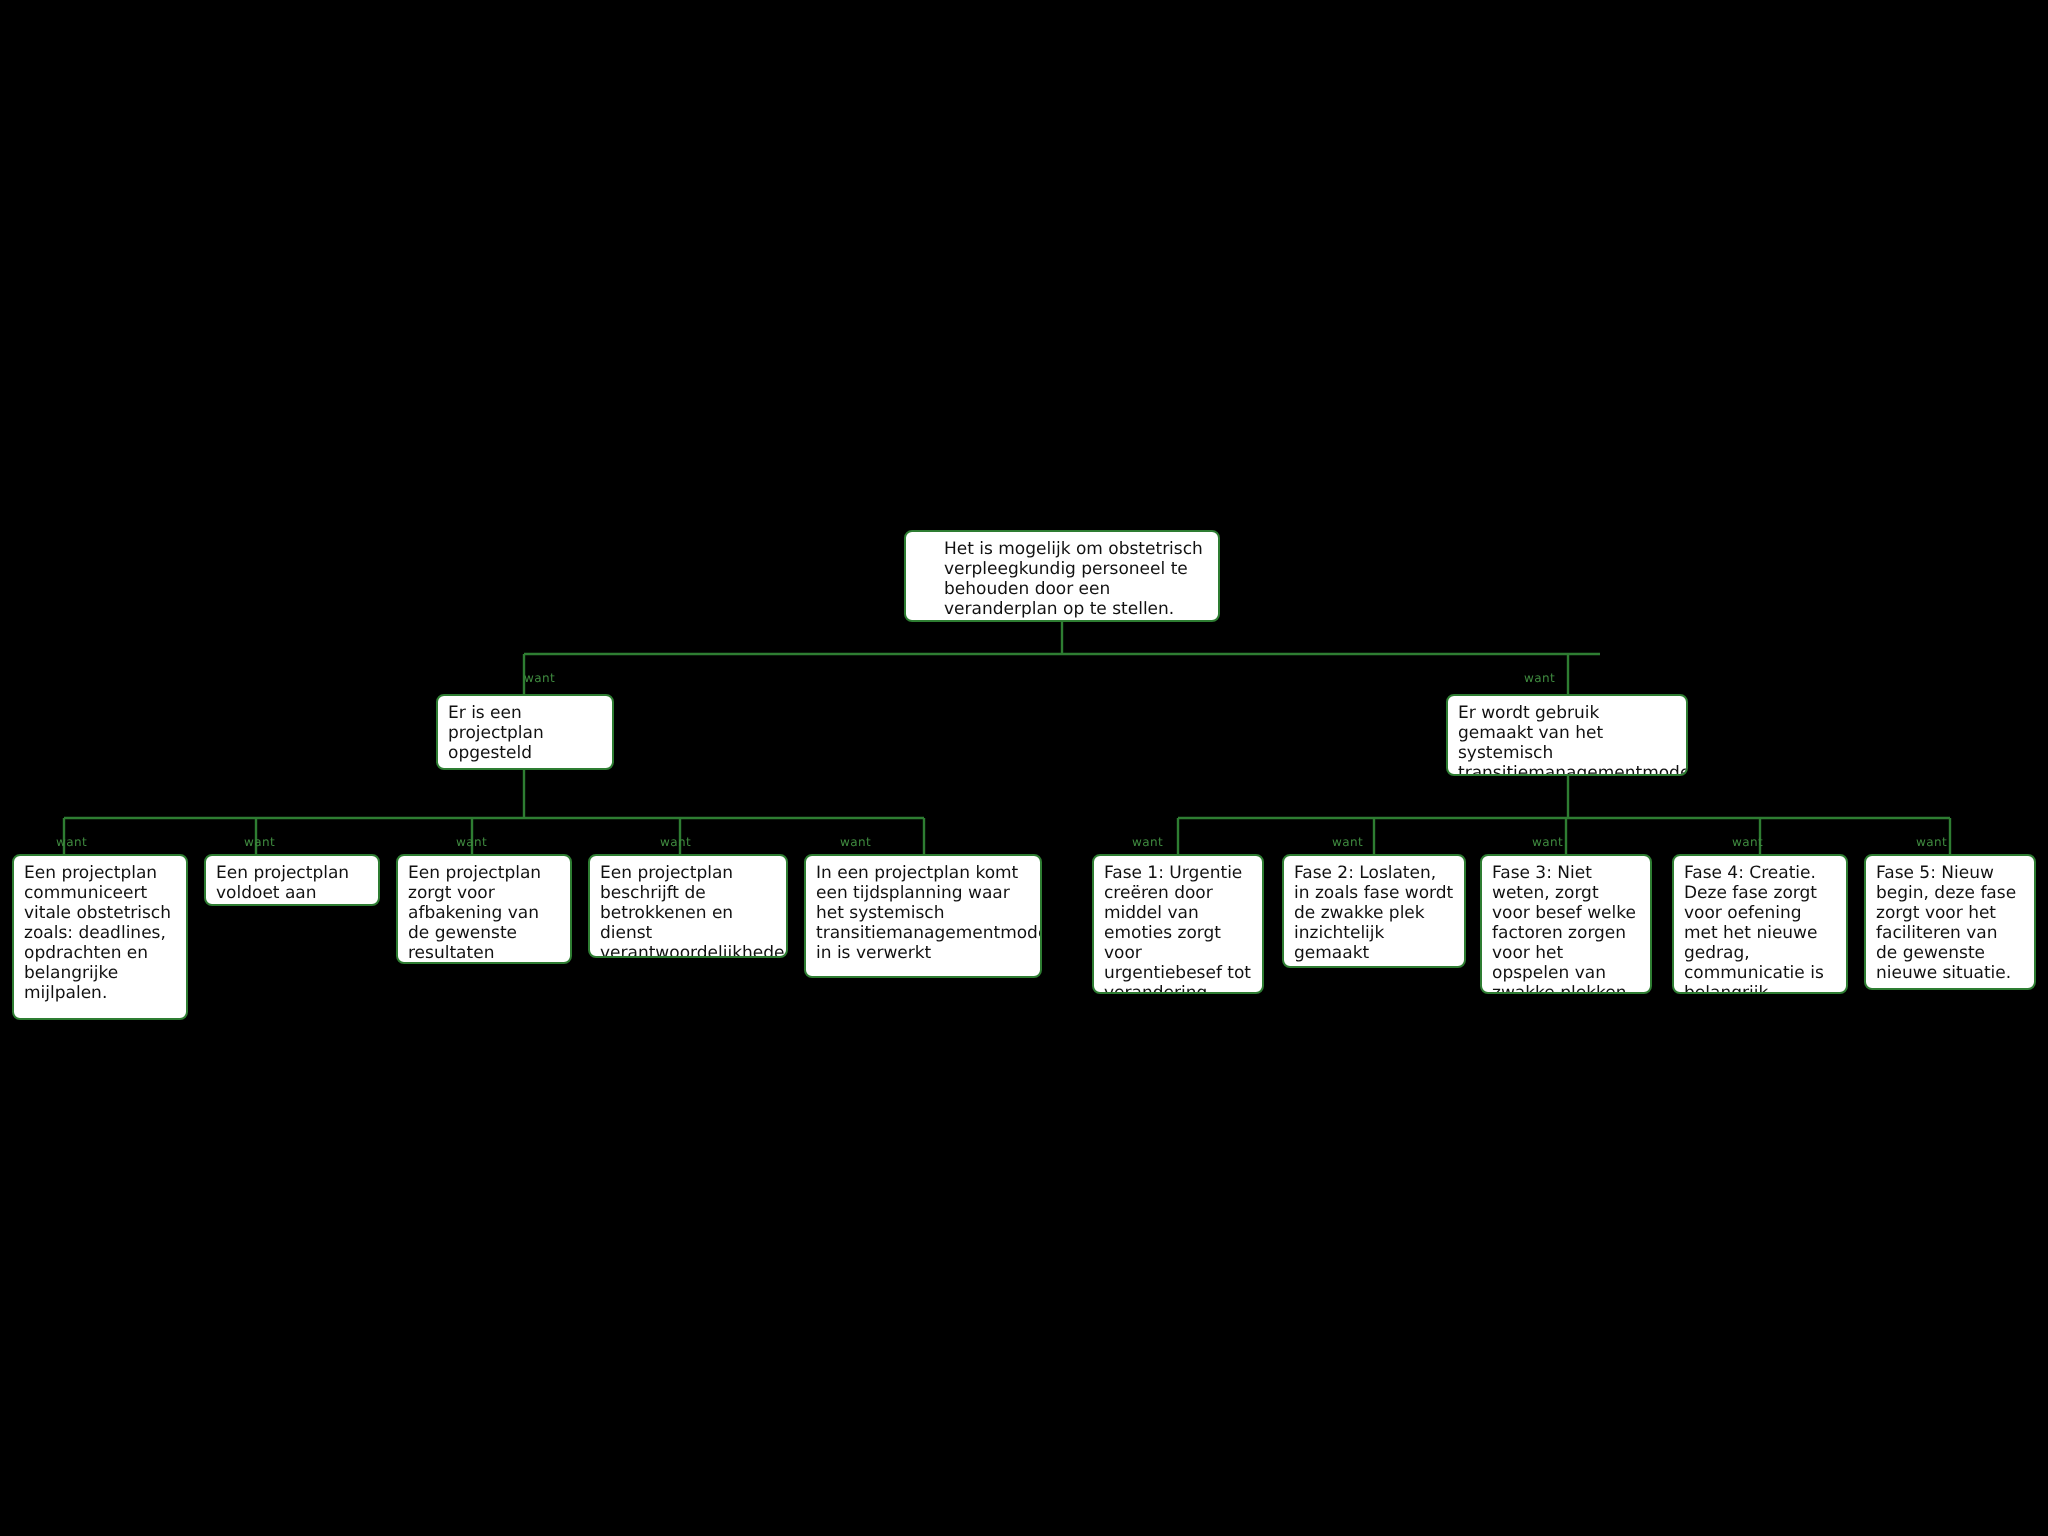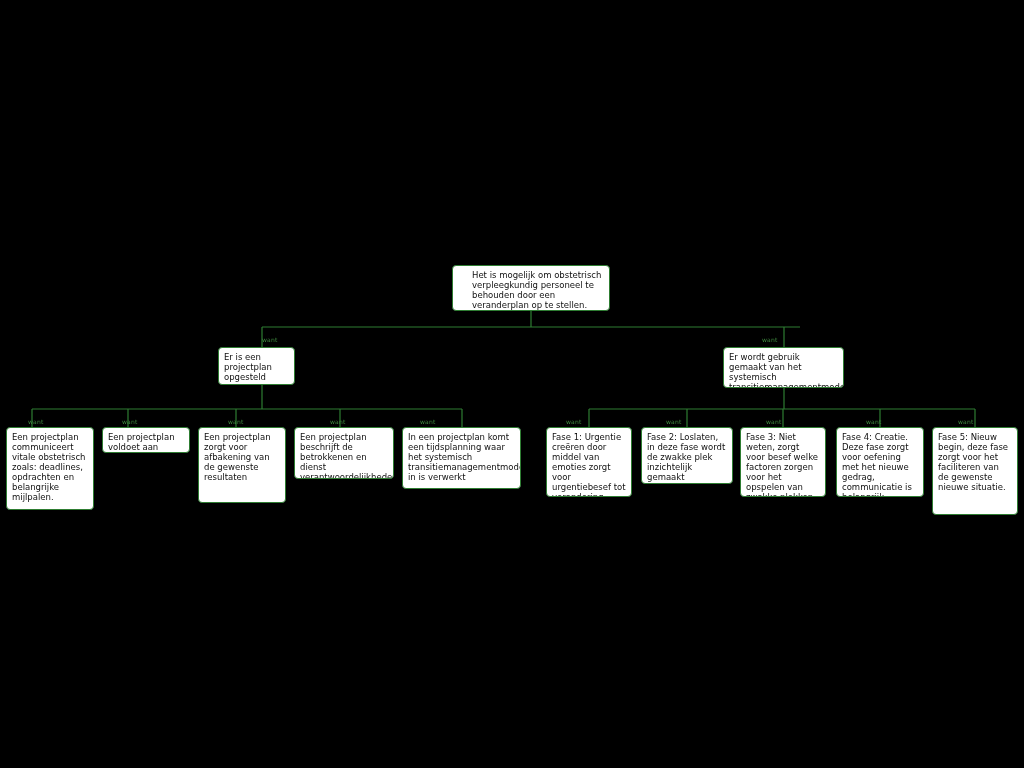--- a/index.html
+++ b/index.html
@@ -81,35 +81,35 @@
       <path d="M589,409 L589,427"></path>
       <path d="M687,409 L687,427"></path>
       <path d="M783,409 L783,427"></path>
       <path d="M880,409 L880,427"></path>
       <path d="M975,409 L975,427"></path>
     </g>
   </svg>
 
   <div class="node root" style="left:452px; top:265px; width:158px; height:46px;">Het is mogelijk om obstetrisch verpleegkundig personeel te behouden door een veranderplan op te stellen.</div>
 
-  <div class="node" style="left:218px; top:347px; width:77px; height:38px;">Er is een projectplan opgesteld</div>
+  <div class="node" style="left:218px; top:347px; width:89px; height:38px;">Er is een projectplan opgesteld</div>
 
   <div class="node" style="left:6px; top:427px; width:88px; height:83px;">Een projectplan communiceert vitale obstetrisch zoals: deadlines, opdrachten en belangrijke mijlpalen.</div>
   <div class="node" style="left:102px; top:427px; width:88px; height:26px;">Een projectplan voldoet aan kwaliteitsnormen</div>
-  <div class="node" style="left:198px; top:427px; width:88px; height:76px;">Een projectplan zorgt voor afbakening van de gewenste resultaten</div>
+  <div class="node" style="left:198px; top:427px; width:88px; height:55px;">Een projectplan zorgt voor afbakening van de gewenste resultaten</div>
   <div class="node" style="left:294px; top:427px; width:100px; height:52px;">Een projectplan beschrijft de betrokkenen en dienst verantwoordelijkheden</div>
   <div class="node" style="left:402px; top:427px; width:119px; height:62px;">In een projectplan komt een tijdsplanning waar het systemisch transitiemanagementmodel in is verwerkt</div>
 
   <div class="node" style="left:723px; top:347px; width:121px; height:41px;">Er wordt gebruik gemaakt van het systemisch transitiemanagementmodel</div>
 
   <div class="node" style="left:546px; top:427px; width:86px; height:70px;">Fase 1: Urgentie creëren door middel van emoties zorgt voor urgentiebesef tot verandering</div>
-  <div class="node" style="left:641px; top:427px; width:92px; height:57px;">Fase 2: Loslaten, in deze fase wordt de zwakke plek inzichtelijk gemaakt</div>
+  <div class="node" style="left:641px; top:427px; width:92px; height:57px;">Fase 2: Loslaten, in zoals fase wordt de zwakke plek inzichtelijk gemaakt</div>
   <div class="node" style="left:740px; top:427px; width:86px; height:70px;">Fase 3: Niet weten, zorgt voor besef welke factoren zorgen voor het opspelen van zwakke plekken</div>
   <div class="node" style="left:836px; top:427px; width:88px; height:70px;">Fase 4: Creatie. Deze fase zorgt voor oefening met het nieuwe gedrag, communicatie is belangrijk.</div>
-  <div class="node" style="left:932px; top:427px; width:86px; height:88px;">Fase 5: Nieuw begin, deze fase zorgt voor het faciliteren van de gewenste nieuwe situatie.</div>
+  <div class="node" style="left:932px; top:427px; width:86px; height:68px;">Fase 5: Nieuw begin, deze fase zorgt voor het faciliteren van de gewenste nieuwe situatie.</div>
 
   <div class="edge-label" style="left:262px; top:336px;">want</div>
   <div class="edge-label" style="left:762px; top:336px;">want</div>
 
   <div class="edge-label" style="left:28px; top:418px;">want</div>
   <div class="edge-label" style="left:122px; top:418px;">want</div>
   <div class="edge-label" style="left:228px; top:418px;">want</div>
   <div class="edge-label" style="left:330px; top:418px;">want</div>
   <div class="edge-label" style="left:420px; top:418px;">want</div>
 

